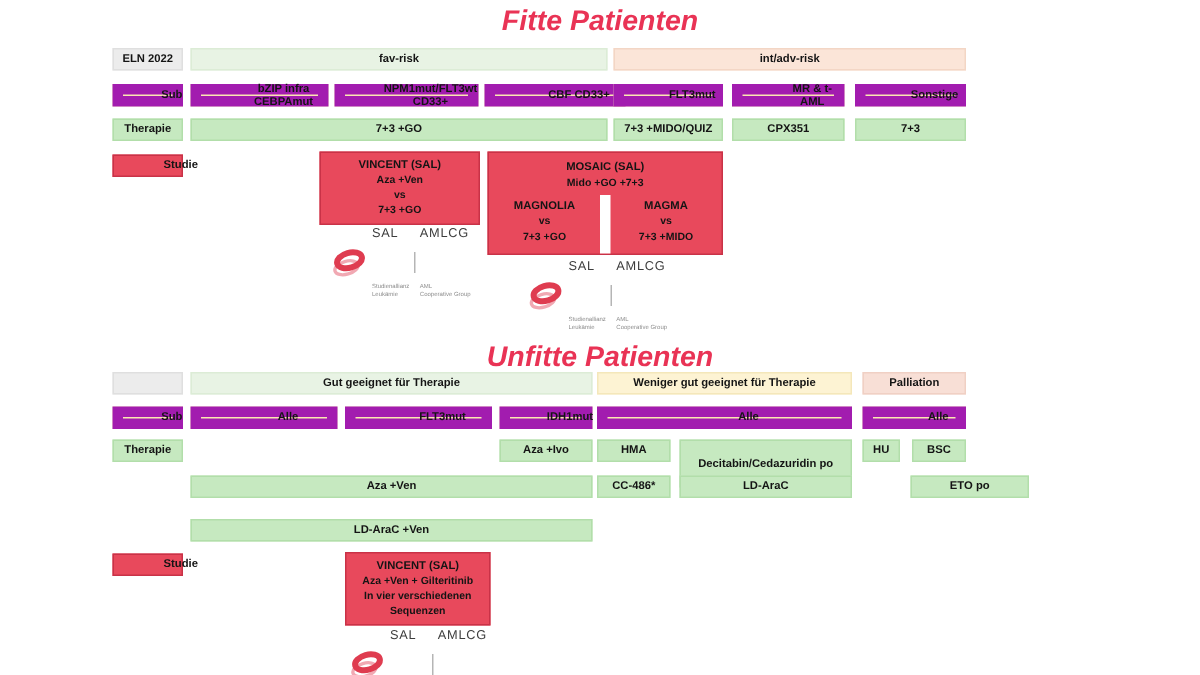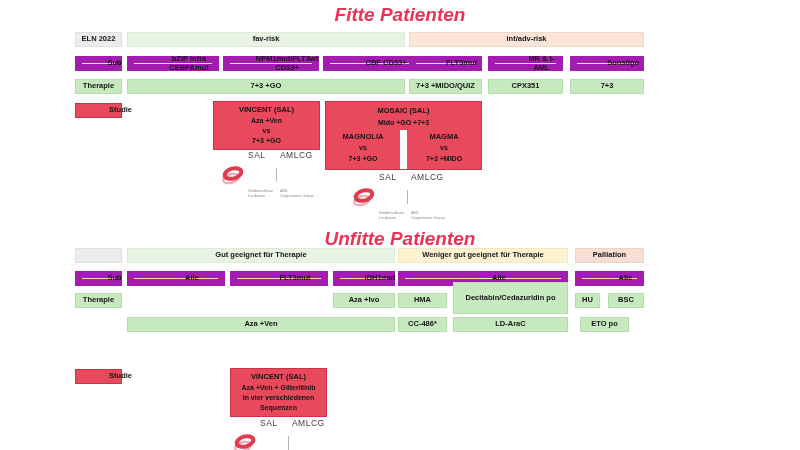--- a/index.html
+++ b/index.html
@@ -132,29 +132,30 @@
   <div class="box yellow" style="left:75px;top:271px;width:47px;height:15px;">Sub</div>
   <div class="box yellow" style="left:127px;top:271px;width:98px;height:15px;">Alle</div>
   <div class="box yellow" style="left:230px;top:271px;width:98px;height:15px;">FLT3mut</div>
   <div class="box yellow" style="left:333px;top:271px;width:62px;height:15px;">IDH1mut</div>
   <div class="box yellow" style="left:398px;top:271px;width:170px;height:15px;">Alle</div>
   <div class="box yellow" style="left:575px;top:271px;width:69px;height:15px;">Alle</div>
 
   <div class="box green" style="left:75px;top:293px;width:47px;height:15px;">Therapie</div>
   <div class="box green" style="left:333px;top:293px;width:62px;height:15px;">Aza +Ivo</div>
   <div class="box green" style="left:398px;top:293px;width:49px;height:15px;">HMA</div>
-  <div class="box green" style="left:453px;top:282px;width:115px;height:32px;">Decitabin/Cedazuridin po</div>
+  <div class="box green" style="left:453px;top:293px;width:115px;height:32px;">Decitabin/Cedazuridin po</div>
   <div class="box green" style="left:575px;top:293px;width:25px;height:15px;">HU</div>
   <div class="box green" style="left:608px;top:293px;width:36px;height:15px;">BSC</div>
 
   <div class="box green" style="left:127px;top:317px;width:268px;height:15px;">Aza +Ven</div>
   <div class="box green" style="left:398px;top:317px;width:49px;height:15px;">CC-486*</div>
   <div class="box green" style="left:453px;top:317px;width:115px;height:15px;">LD-AraC</div>
-  <div class="box green" style="left:580px;top:317px;width:49px;height:15px;">ETO po</div>
+  <div class="box green" style="left:607px;top:317px;width:79px;height:15px;">ETO po</div>
 
+  <div class="box green" style="left:127px;top:346px;width:268px;height:15px;">LD-AraC +Ven</div>
 
   <div class="box redlabel" style="left:75px;top:369px;width:47px;height:15px;">Studie</div>
 
 
   <div class="box redbox" style="left:230px;top:368px;width:97px;height:49px;">
     <div class="t">VINCENT (SAL)</div>
     <div class="l">Aza +Ven + Gilteritinib</div>
     <div class="l">In vier verschiedenen</div>
     <div class="l">Sequenzen</div>
   </div>

